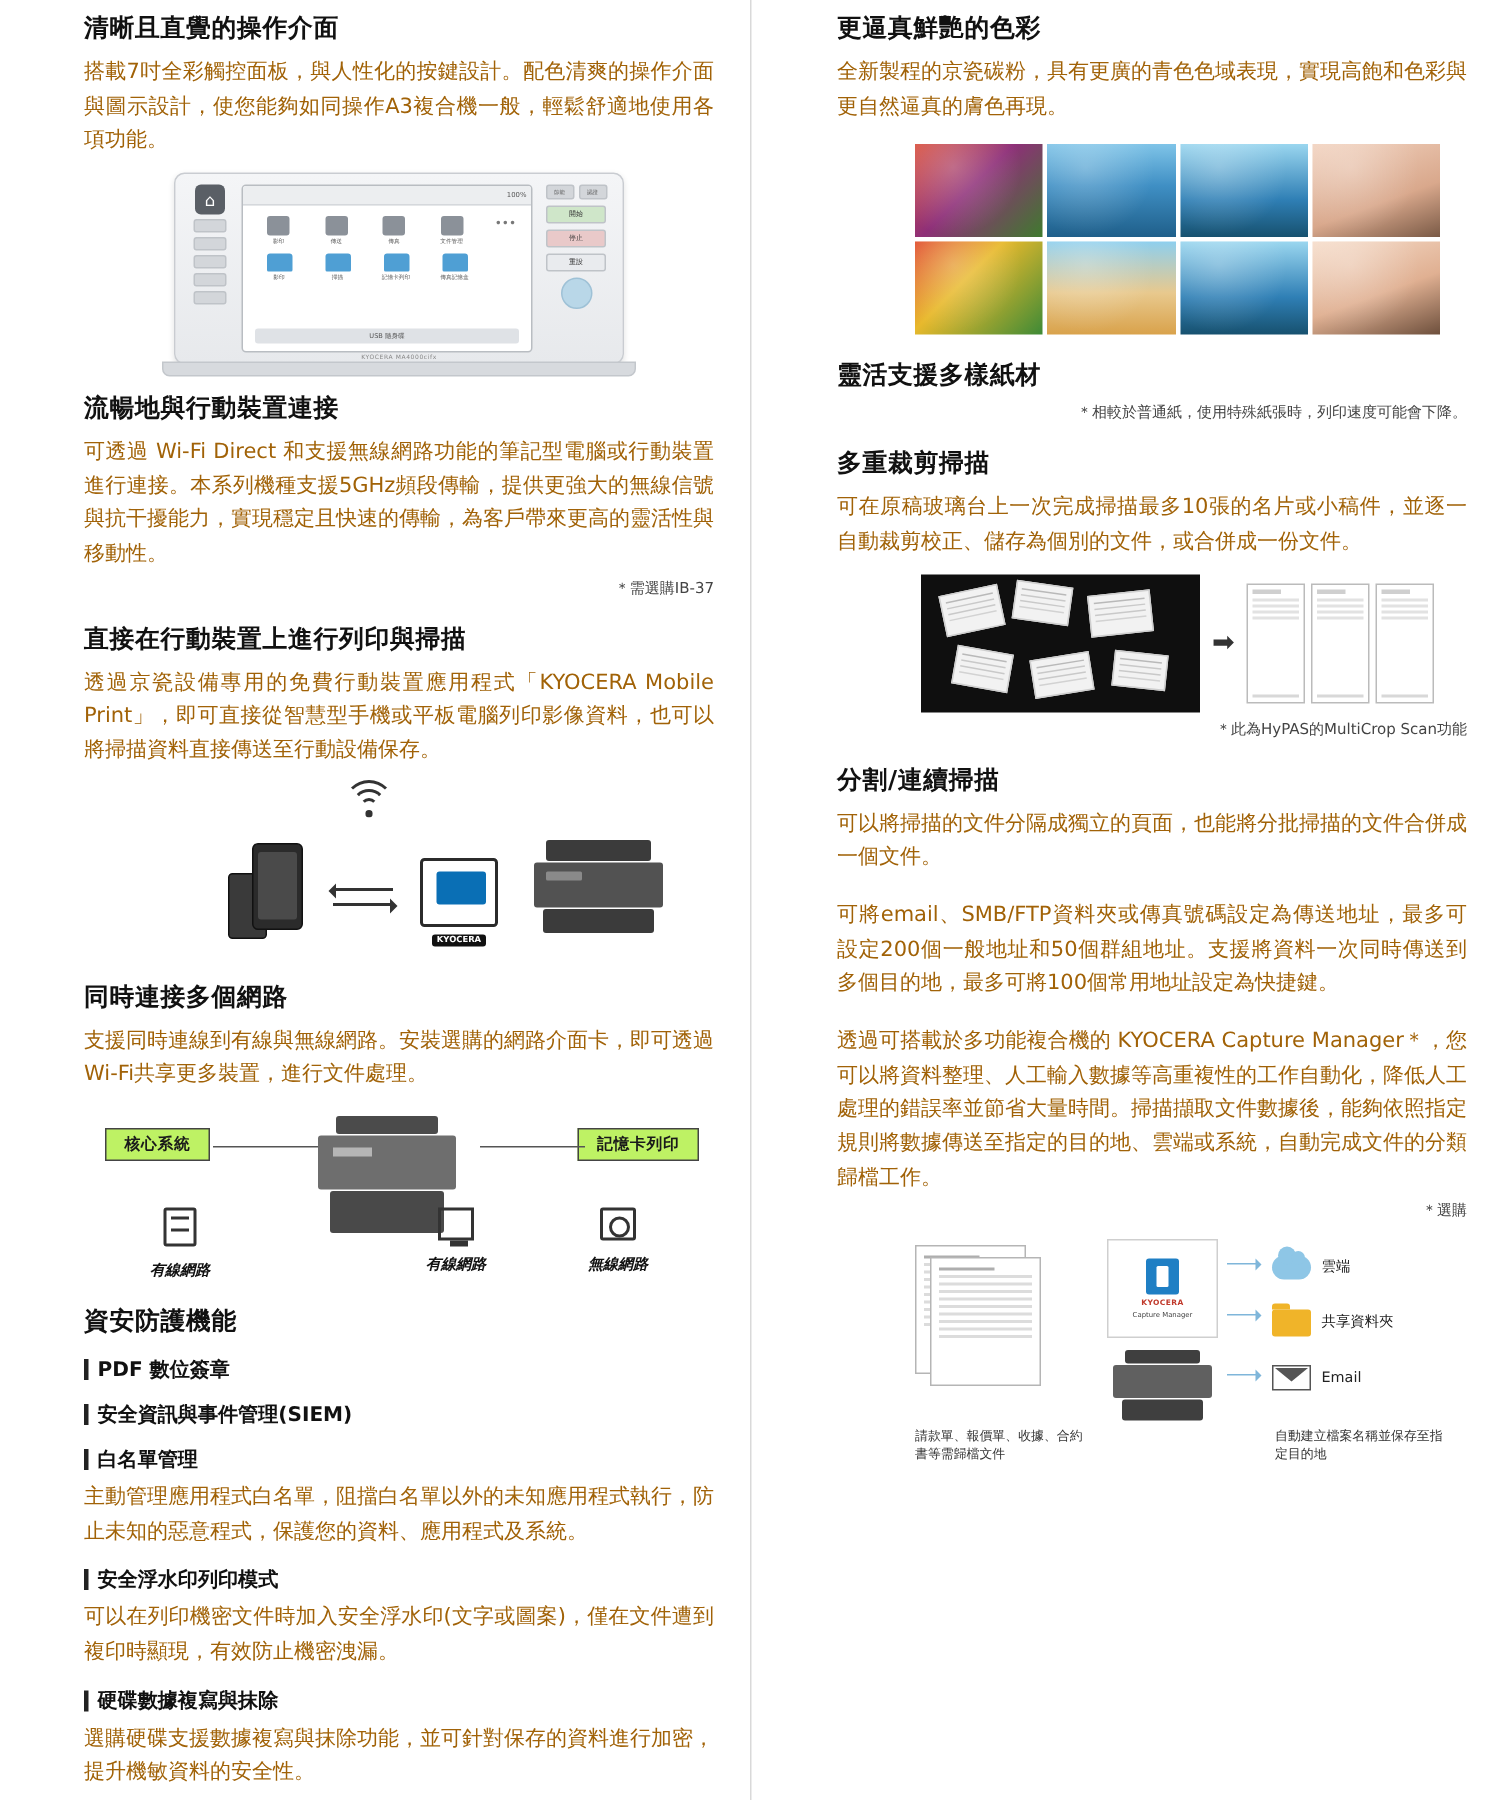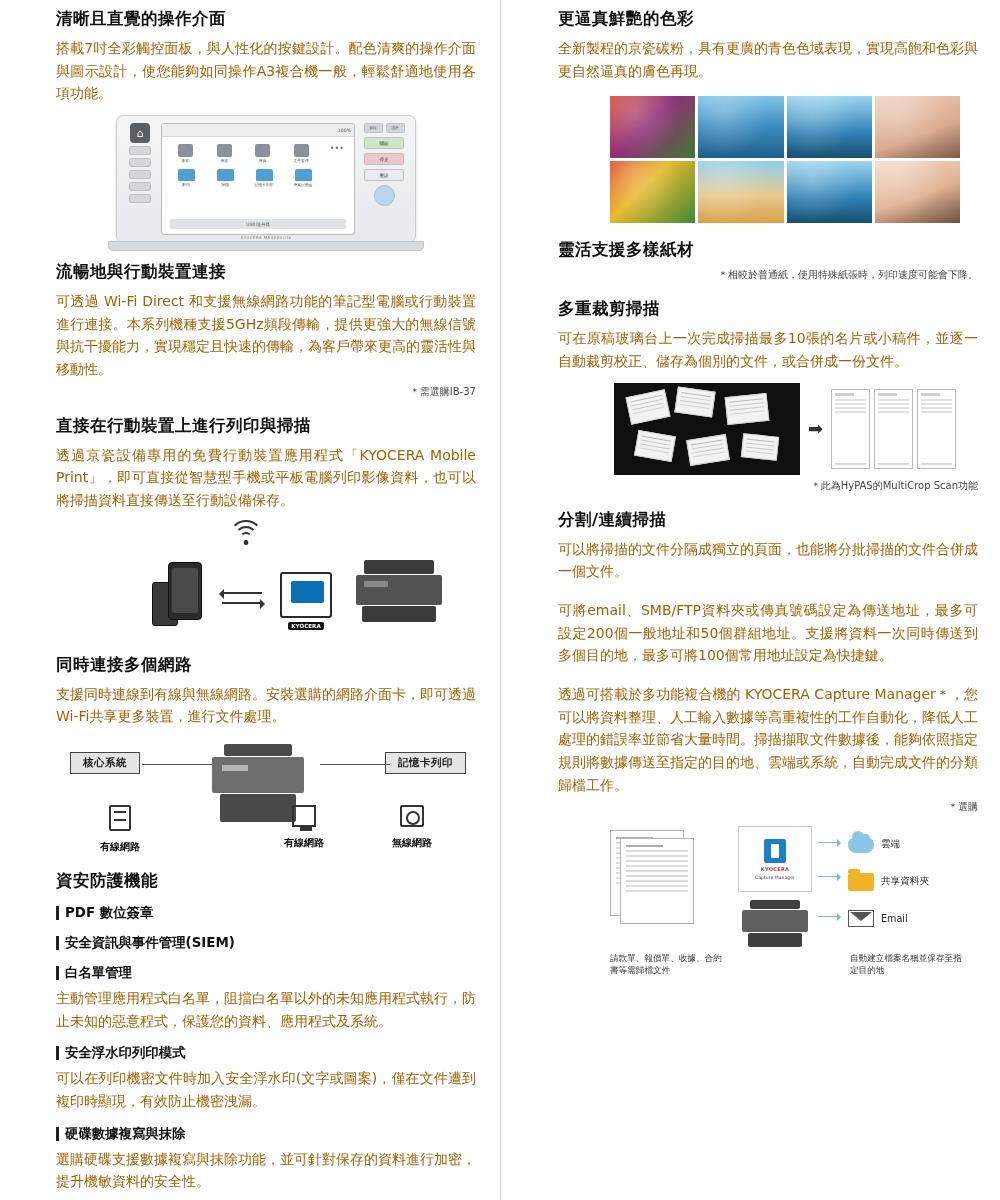--- a/index.html
+++ b/index.html
@@ -173,21 +173,21 @@
   .mfp .mid { position:absolute;left:0;top:15px;width:86px;height:30px;background:#525252;border-radius:2px; }
   .mfp .mid:after{content:"";position:absolute;left:8px;top:6px;width:24px;height:6px;background:#8a8a8a;border-radius:1px;}
   .mfp .bot { position:absolute;left:6px;top:46px;width:74px;height:16px;background:#3b3b3b;border-radius:2px; }
 
   
   .net-ill {
     height:116px; position:relative; margin:10px 0 14px 0;
   }
   .net-box {
     position:absolute;padding:3px 12px;border:1px solid #444;font-size:10.5px;
-    background:#e5e5e5; font-weight:bold; letter-spacing:.5px;
+    background:#bef264; font-weight:bold; letter-spacing:.5px;
   }
   .net-left { left:14px; top:14px; }
   .net-right { right:10px; top:14px; }
   .net-line { position:absolute;border-top:1px solid #555; }
   .nl1 { left:86px; top:26px; width:70px; }
   .nl2 { right:86px; top:26px; width:70px; }
   .net-printer {
     position:absolute;left:48%;top:6px;transform:translateX(-50%);
     width:96px;height:82px;
   }
@@ -199,21 +199,21 @@
     position:absolute;left:0;right:0;bottom:0;display:flex;justify-content:space-between;
     padding:0 18px;
   }
   .net-ico { width:92px; text-align:center; }
   .net-ico .g {
     width:22px;height:26px;margin:0 auto 4px auto;border:2px solid #333;border-radius:2px;
     position:relative;
   }
   .net-ico .g:before{content:"";position:absolute;left:3px;top:4px;right:3px;height:2px;background:#333;}
   .net-ico .g:after{content:"";position:absolute;left:3px;top:12px;right:3px;height:2px;background:#333;}
-  .net-ico span { font-size:10px; font-weight:bold; color:#111; }
+  .net-ico span { font-size:10px; font-weight:bold; color:#111;font-style:italic; }
   .net-ico-r { display:flex; gap:16px; }
   .net-pc { width:24px;height:22px;margin:0 auto 4px auto;border:2px solid #333;position:relative; }
   .net-pc:after{content:"";position:absolute;left:6px;bottom:-6px;width:12px;height:4px;background:#333;}
   .net-wl { width:24px;height:22px;margin:0 auto 4px auto;border:2px solid #333;border-radius:2px;position:relative;}
   .net-wl:before{content:"";position:absolute;left:4px;top:4px;width:10px;height:10px;border:2px solid #333;border-radius:50%;}
 
   
   .photo-grid {
     display:grid; grid-template-columns:repeat(4, 1fr); grid-template-rows:62px 62px;
     gap:3px; width:350px; margin:14px auto 16px 52px;

